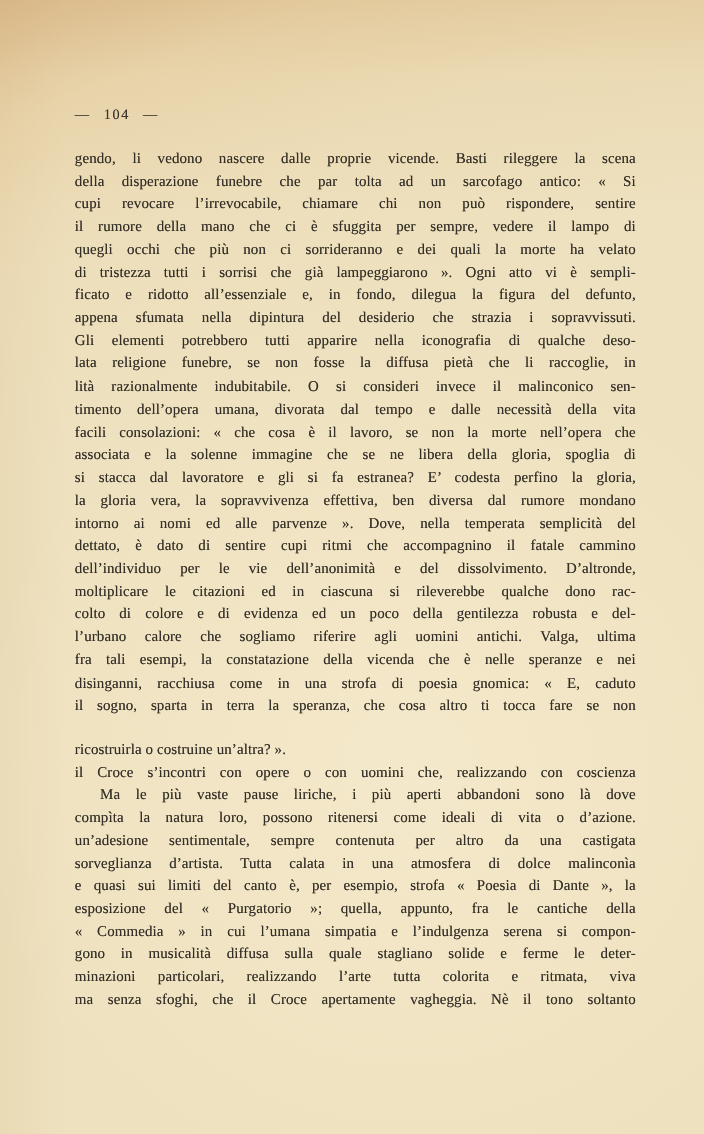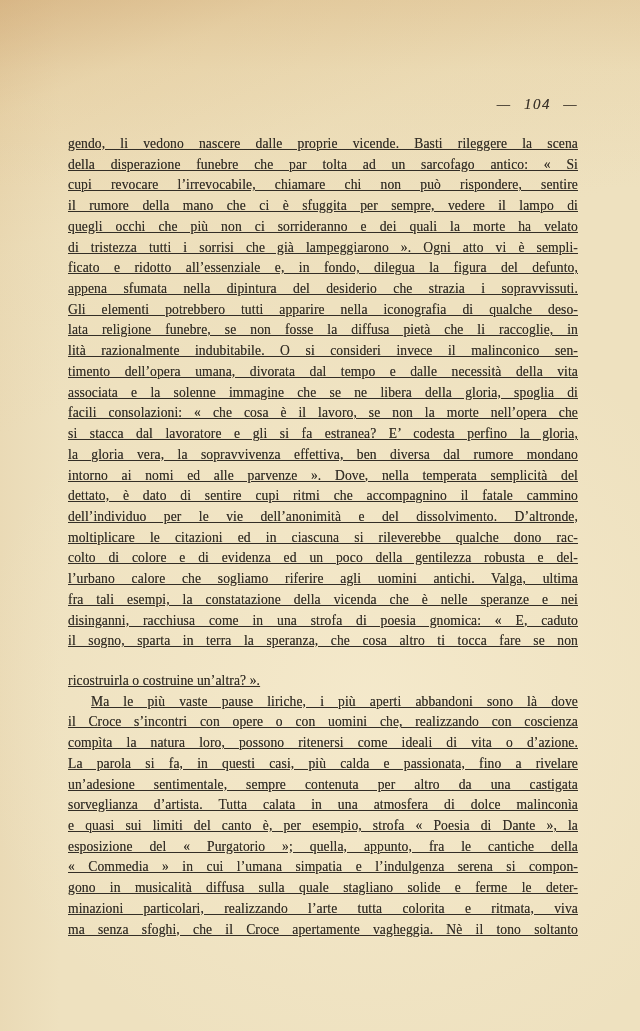--- a/index.html
+++ b/index.html
@@ -22,27 +22,26 @@
   .sheet {
     position: relative;
     width: 640px;
     height: 1031px;
   }
   .folio {
     position: absolute;
     top: 96px;
     left: 68px;
     width: 510px;
-    text-align: right;
-    font-size: 15px;
+    text-align: left;
+    font-size: 13px;
     letter-spacing: 1.5px;
     word-spacing: 7px;
     color: #3a332a;
     text-shadow: 0 0 0.4px rgba(58,51,42,0.55);
-    font-style: italic;
   }
   .textblock {
     position: absolute;
     top: 134px;
     left: 68px;
     width: 510px;
     font-size: 13.6px;
     letter-spacing: 0.1px;
     text-shadow: 0 0 0.45px rgba(51,46,38,0.6);
   }
@@ -52,21 +51,21 @@
     text-align-last: justify;
     white-space: nowrap0; 
   }
   .ln-last {
     text-align-last: left;
     margin-top: 19px;
   }
   .ln-indent {
     padding-left: 23px;
   }
-  .paragraph { margin: 0; text-decoration: underline; }
+  .paragraph { margin: 0; }
 </style>
 </head>
 <body>
 
 <div class="sheet">
 
   <div class="folio">— 104 —</div>
 
   <div class="textblock">
 
@@ -76,41 +75,40 @@
       <div class="ln">cupi revocare l’irrevocabile, chiamare chi non può rispondere, sentire</div>
       <div class="ln">il rumore della mano che ci è sfuggita per sempre, vedere il lampo di</div>
       <div class="ln">quegli occhi che più non ci sorrideranno e dei quali la morte ha velato</div>
       <div class="ln">di tristezza tutti i sorrisi che già lampeggiarono ». Ogni atto vi è sempli-</div>
       <div class="ln">ficato e ridotto all’essenziale e, in fondo, dilegua la figura del defunto,</div>
       <div class="ln">appena sfumata nella dipintura del desiderio che strazia i sopravvissuti.</div>
       <div class="ln">Gli elementi potrebbero tutti apparire nella iconografia di qualche deso-</div>
       <div class="ln">lata religione funebre, se non fosse la diffusa pietà che li raccoglie, in</div>
       <div class="ln">lità razionalmente indubitabile. O si consideri invece il malinconico sen-</div>
       <div class="ln">timento dell’opera umana, divorata dal tempo e dalle necessità della vita</div>
+      <div class="ln">facili consolazioni: « che cosa è il lavoro, se non la morte nell’opera che</div>
       <div class="ln">associata e la solenne immagine che se ne libera della gloria, spoglia di</div>
-      <div class="ln">facili consolazioni: « che cosa è il lavoro, se non la morte nell’opera che</div>
       <div class="ln">si stacca dal lavoratore e gli si fa estranea? E’ codesta perfino la gloria,</div>
       <div class="ln">la gloria vera, la sopravvivenza effettiva, ben diversa dal rumore mondano</div>
       <div class="ln">intorno ai nomi ed alle parvenze ». Dove, nella temperata semplicità del</div>
       <div class="ln">dettato, è dato di sentire cupi ritmi che accompagnino il fatale cammino</div>
       <div class="ln">dell’individuo per le vie dell’anonimità e del dissolvimento. D’altronde,</div>
       <div class="ln">moltiplicare le citazioni ed in ciascuna si rileverebbe qualche dono rac-</div>
       <div class="ln">colto di colore e di evidenza ed un poco della gentilezza robusta e del-</div>
       <div class="ln">l’urbano calore che sogliamo riferire agli uomini antichi. Valga, ultima</div>
       <div class="ln">fra tali esempi, la constatazione della vicenda che è nelle speranze e nei</div>
       <div class="ln">disinganni, racchiusa come in una strofa di poesia gnomica: « E, caduto</div>
       <div class="ln">il sogno, sparta in terra la speranza, che cosa altro ti tocca fare se non</div>
       <div class="ln ln-last">ricostruirla o costruine un’altra? ».</div>
     </div>
 
     <div class="paragraph">
+      <div class="ln">il Croce s’incontri con opere o con uomini che, realizzando con coscienza</div>
       <div class="ln ln-indent">Ma le più vaste pause liriche, i più aperti abbandoni sono là dove</div>
-      <div class="ln">il Croce s’incontri con opere o con uomini che, realizzando con coscienza</div>
       <div class="ln">compìta la natura loro, possono ritenersi come ideali di vita o d’azione.</div>
-      <div class="ln">La parola si fa, in questi casi, più calda e passionata, fino a rivelare</div>
       <div class="ln">un’adesione sentimentale, sempre contenuta per altro da una castigata</div>
       <div class="ln">sorveglianza d’artista. Tutta calata in una atmosfera di dolce malinconìa</div>
       <div class="ln">e quasi sui limiti del canto è, per esempio, strofa « Poesia di Dante », la</div>
       <div class="ln">esposizione del « Purgatorio »; quella, appunto, fra le cantiche della</div>
       <div class="ln">« Commedia » in cui l’umana simpatia e l’indulgenza serena si compon-</div>
       <div class="ln">gono in musicalità diffusa sulla quale stagliano solide e ferme le deter-</div>
       <div class="ln">minazioni particolari, realizzando l’arte tutta colorita e ritmata, viva</div>
       <div class="ln">ma senza sfoghi, che il Croce apertamente vagheggia. Nè il tono soltanto</div>
     </div>
 

